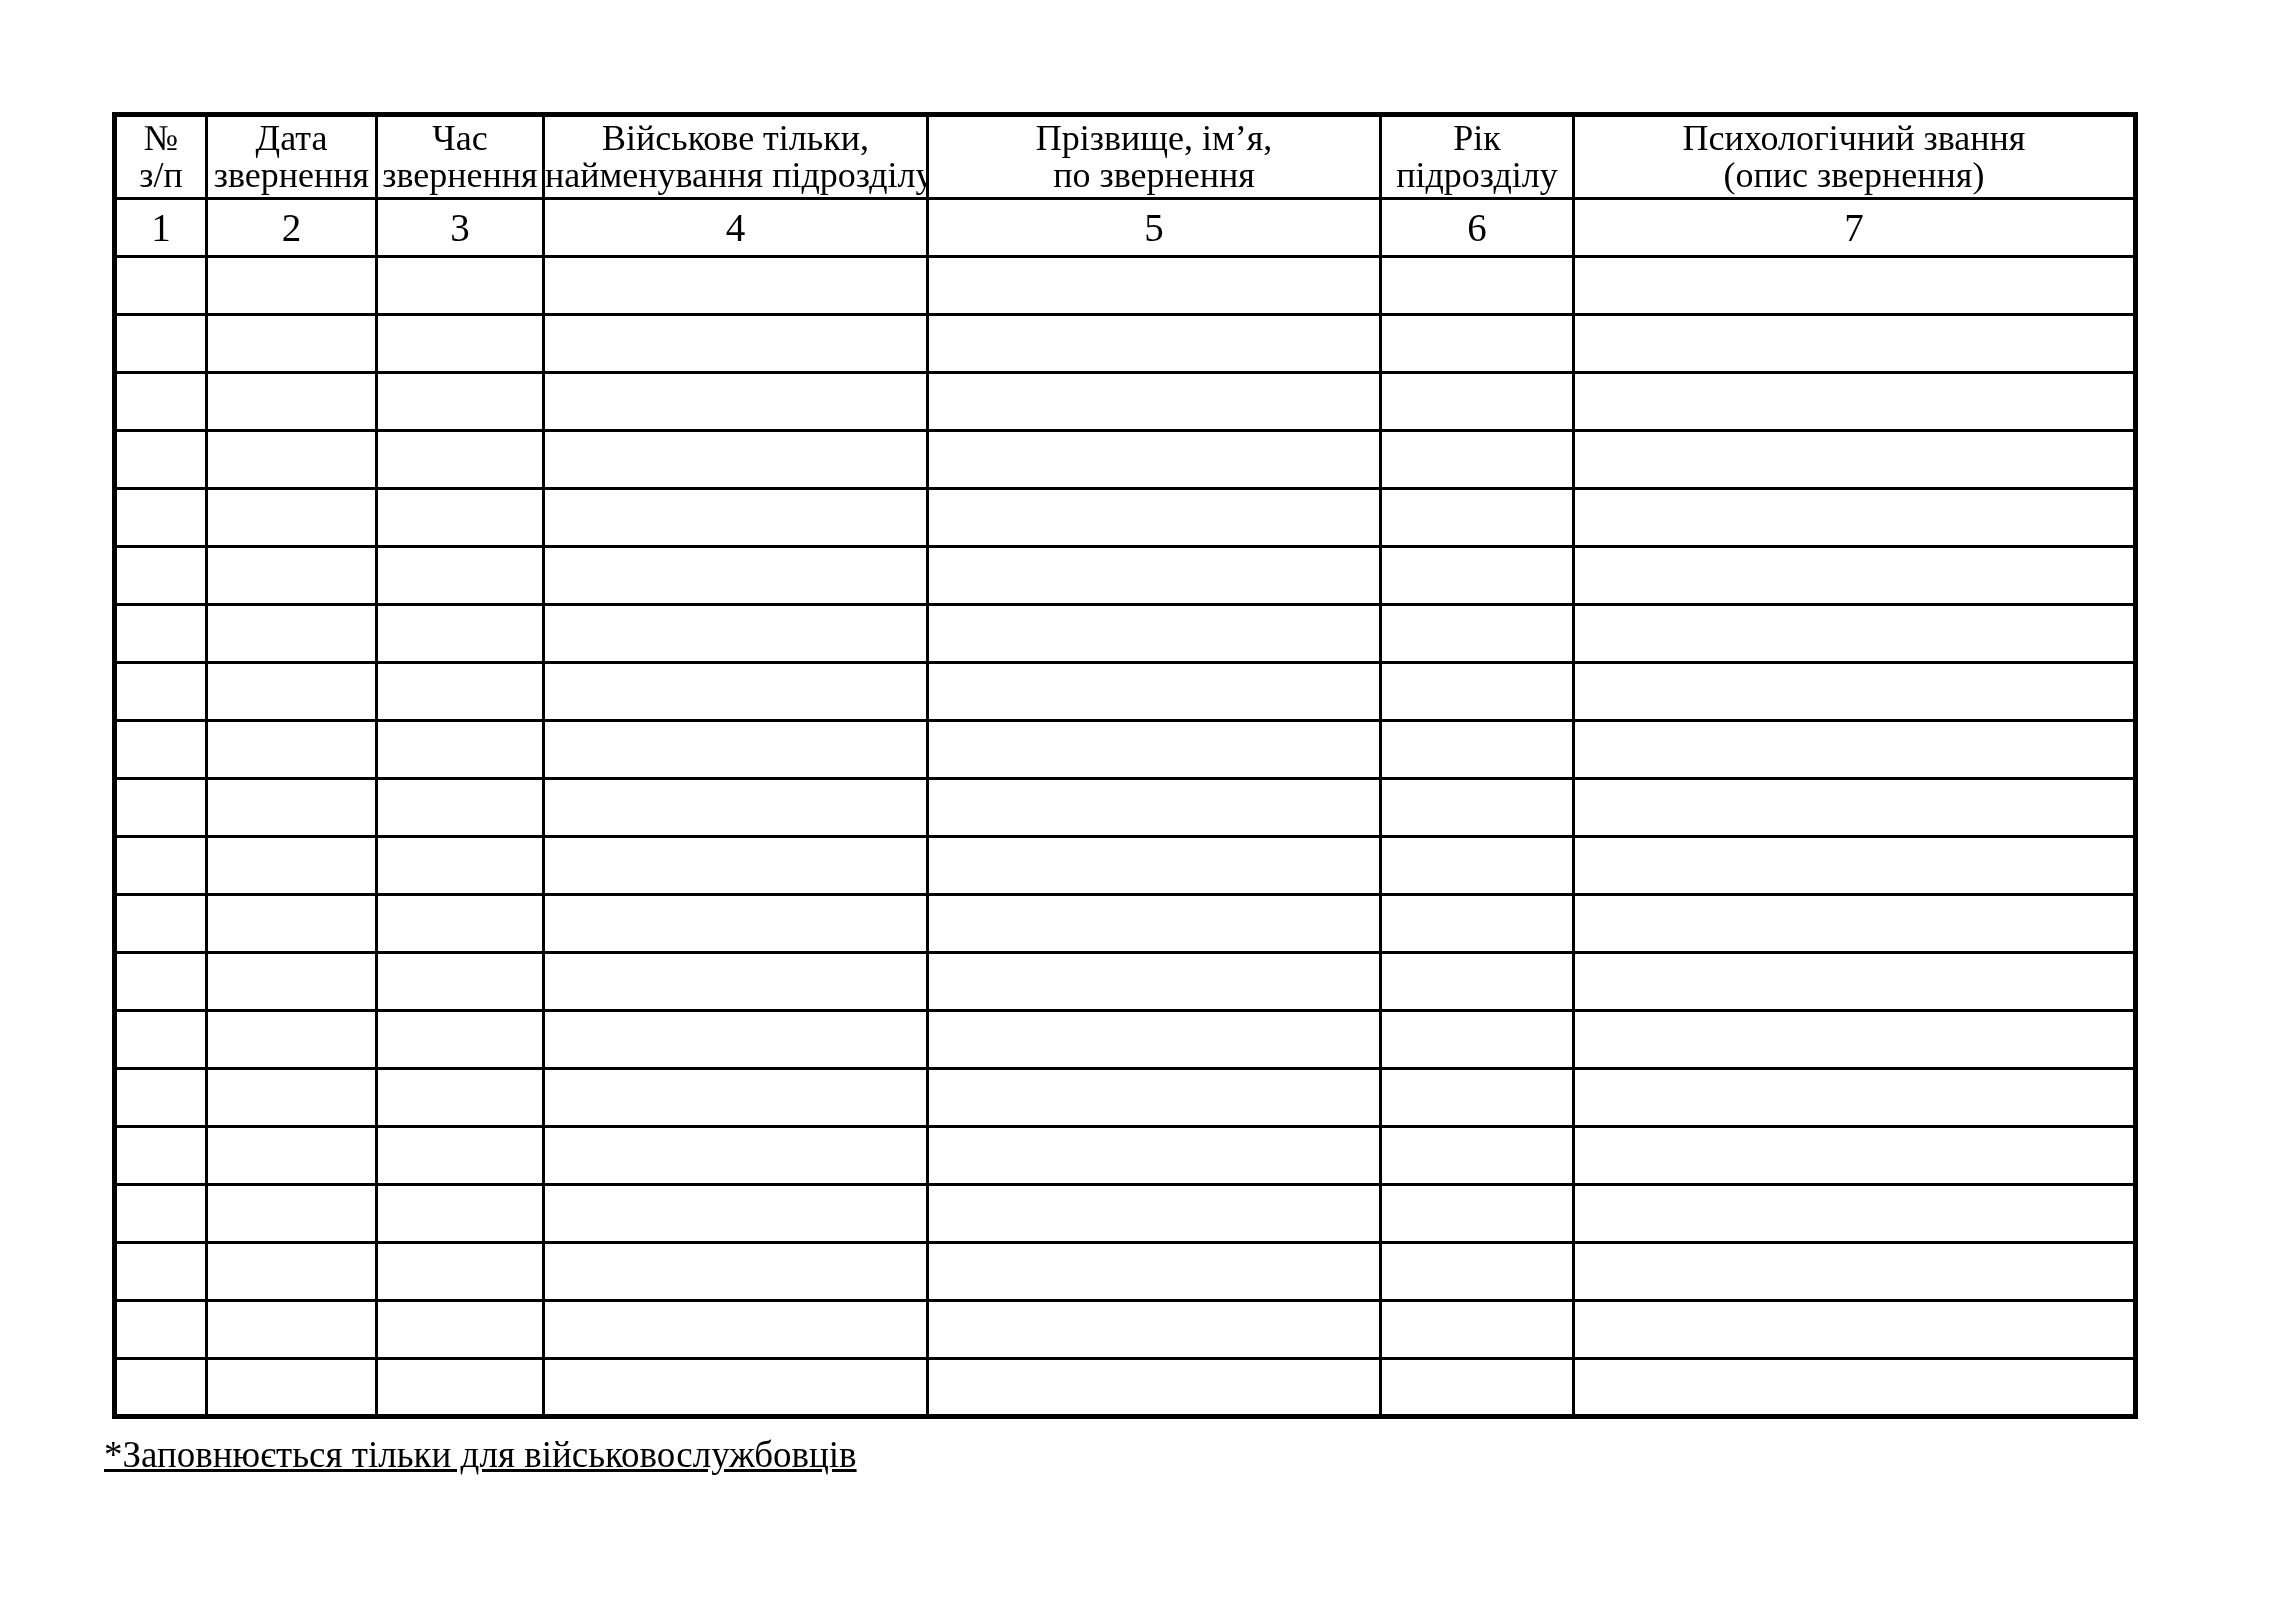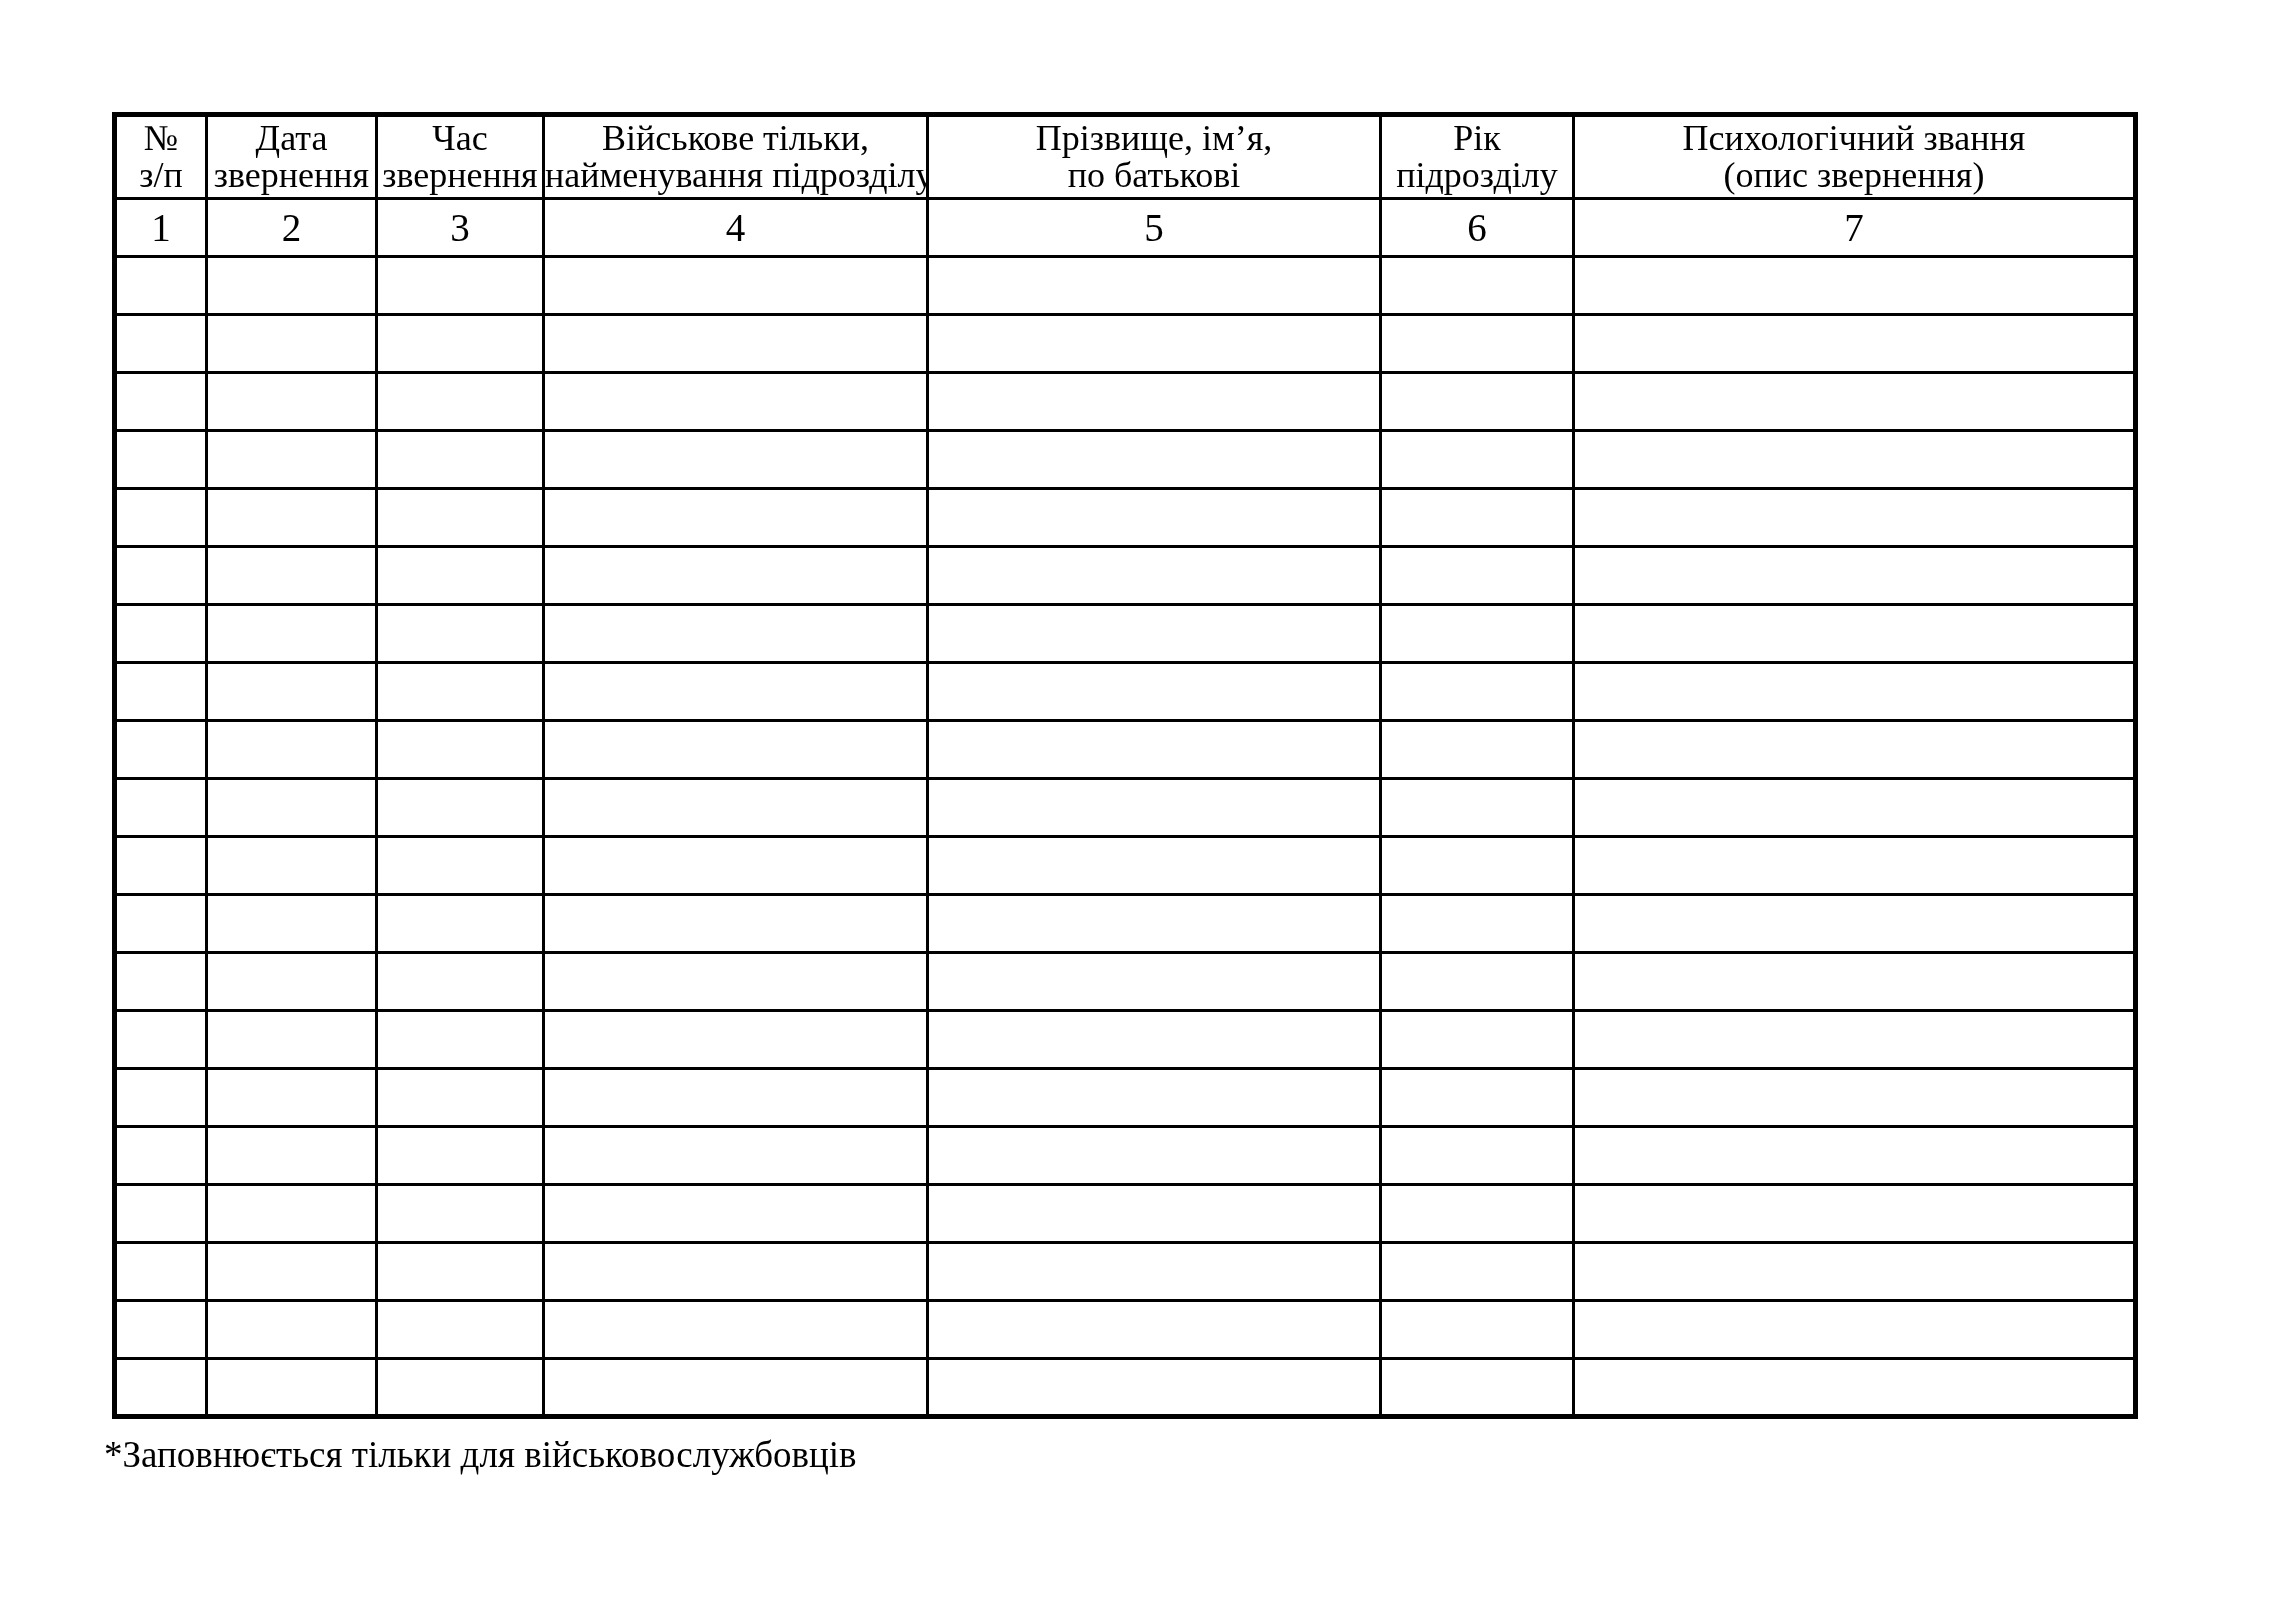--- a/index.html
+++ b/index.html
@@ -61,20 +61,21 @@
   tr.body-row {
     height: 58px;
   }
   .footnote {
     position: absolute;
     left: 104px;
     top: 1433px;
     font-size: 37px;
     line-height: 44px;
     white-space: nowrap;
+    text-decoration: underline;
   }
 </style>
 </head>
 <body>
 
 <div class="page">
 
   <table class="journal">
     <colgroup>
       <col class="c1">
@@ -98,21 +99,21 @@
         <th>
           <div class="hline">Час</div>
           <div class="hline">звернення</div>
         </th>
         <th>
           <div class="hline">Військове тільки,</div>
           <div class="hline">найменування підрозділу*</div>
         </th>
         <th>
           <div class="hline">Прізвище, ім’я,</div>
-          <div class="hline">по батькові</div>
+          <div class="hline">по звернення</div>
         </th>
         <th>
           <div class="hline">Рік</div>
           <div class="hline">підрозділу</div>
         </th>
         <th>
           <div class="hline">Психологічний звання</div>
           <div class="hline">(опис звернення)</div>
         </th>
       </tr>

